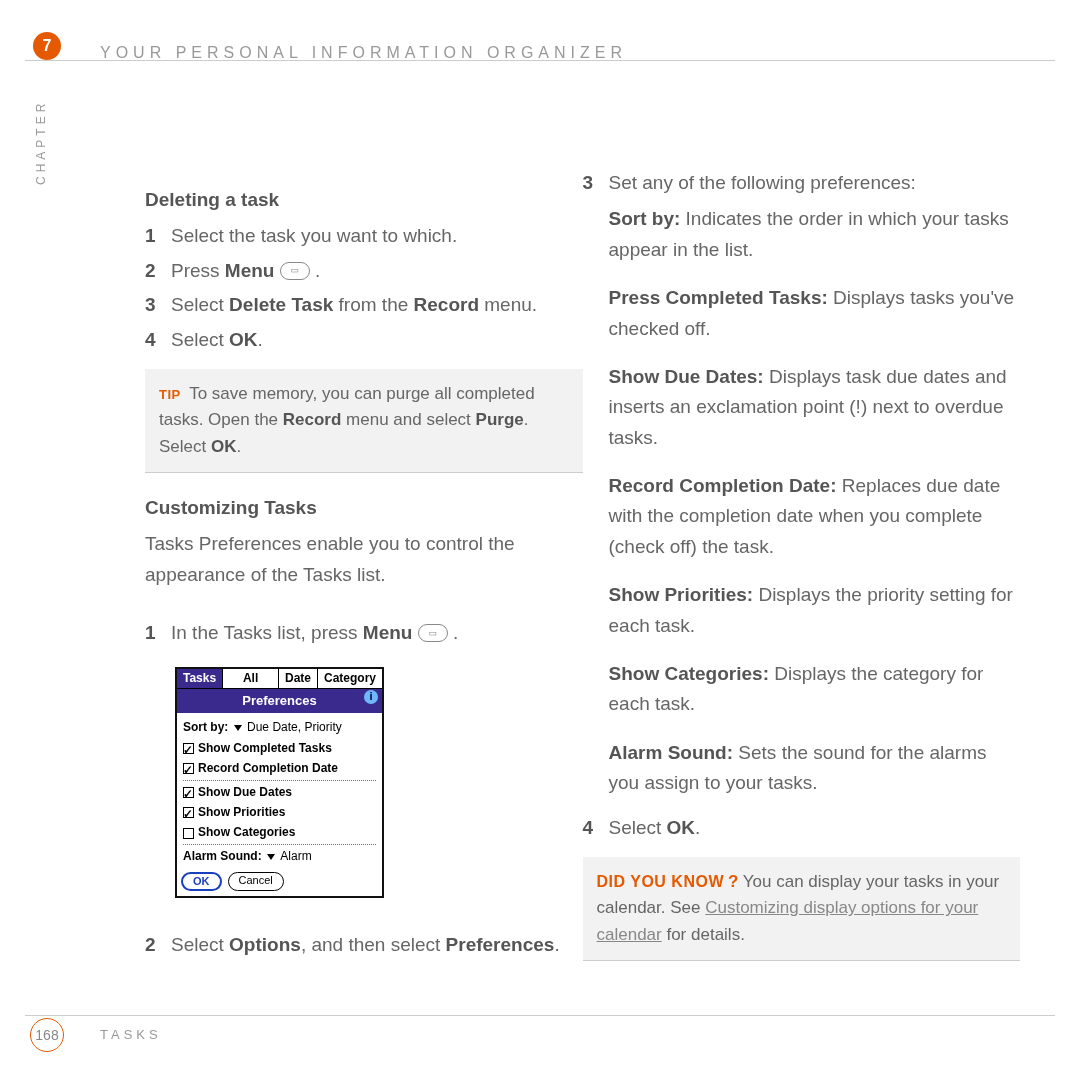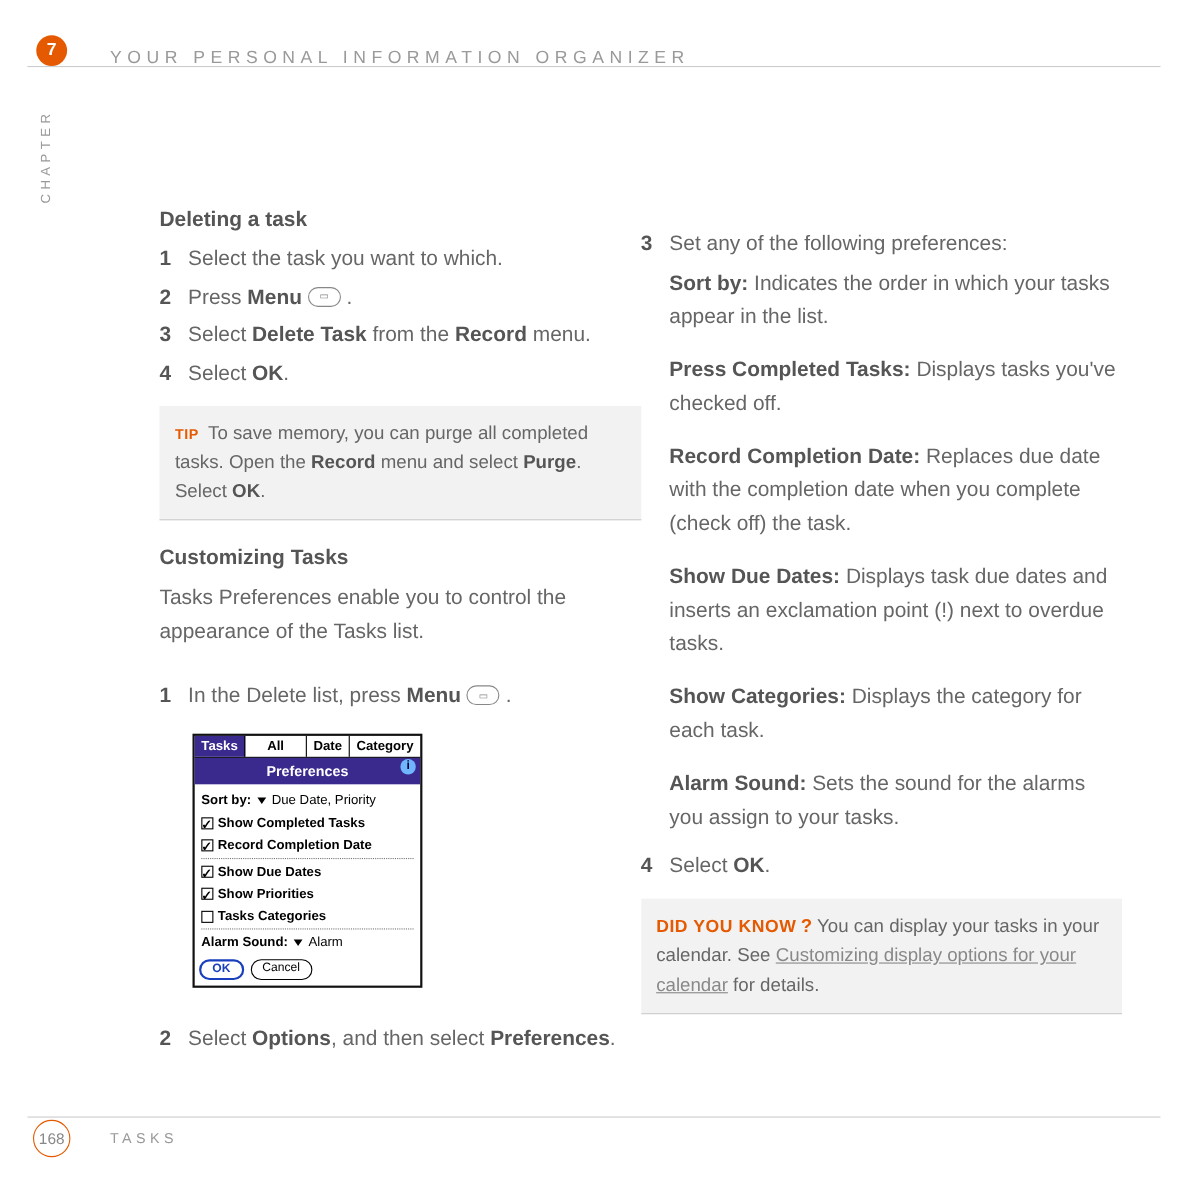--- a/index.html
+++ b/index.html
@@ -210,21 +210,21 @@
       <span class="tip-label">TIP</span>
       <span>To save memory, you can purge all completed tasks. Open the </span><span class="bold">Record</span><span> menu and select </span><span class="bold">Purge</span><span>. Select </span><span class="bold">OK</span><span>.</span>
     </div>
 
     <div class="h2">Customizing Tasks</div>
     <div>Tasks Preferences enable you to control the appearance of the Tasks list.</div>
 
     <div class="prefs-indent">
       <div class="num">1</div>
       <div class="indent-body">
-        <span>In the Delete list, press </span><span class="bold">Menu</span>
+        <span>In the Tasks list, press </span><span class="bold">Menu</span>
         <span class="menu-icon">
             <span>▭</span>
           </span><span> .</span>
       </div>
     </div>
 
     <div class="screenshot">
       <div class="ss-tabs">
         <div class="ss-tab active">Tasks</div>
         <div class="ss-tab" style="flex:1;text-align:center">All</div>
@@ -239,21 +239,21 @@
         <div class="ss-row">
           <span>Sort by:</span>
           <span class="ss-tri"></span>
           <span class="ss-val">Due Date, Priority</span>
         </div>
         <div class="ss-row"><span class="ss-chk checked"></span><span>Show Completed Tasks</span></div>
         <div class="ss-row"><span class="ss-chk checked"></span><span>Record Completion Date</span></div>
         <div class="ss-sep"></div>
         <div class="ss-row"><span class="ss-chk checked"></span><span>Show Due Dates</span></div>
         <div class="ss-row"><span class="ss-chk checked"></span><span>Show Priorities</span></div>
-        <div class="ss-row"><span class="ss-chk"></span><span>Tasks Categories</span></div>
+        <div class="ss-row"><span class="ss-chk"></span><span>Show Categories</span></div>
         <div class="ss-sep"></div>
         <div class="ss-row">
           <span>Alarm Sound:</span>
           <span class="ss-tri"></span>
           <span class="ss-val">Alarm</span>
         </div>
       </div>
       <div class="ss-btns">
         <div class="ss-btn primary">OK</div>
         <div class="ss-btn">Cancel</div>
@@ -270,22 +270,23 @@
 
   <div class="col col-right">
     <div class="num-row">
       <div class="num">3</div>
       <div>Set any of the following preferences:</div>
     </div>
 
     <div style="margin-left:26px">
       <div class="pref-item" style="margin-top:6px"><span class="bold">Sort by:</span><span> Indicates the order in which your tasks appear in the list.</span></div>
       <div class="pref-item"><span class="bold">Press Completed Tasks:</span><span> Displays tasks you've checked off.</span></div>
+      <div class="pref-item"><span classboa="bold" class="bold">Show Due Dates:</span><span> Displays task due dates and inserts an exclamation point (!) next to overdue tasks.</span></div>
       <div class="pref-item"><span class="bold">Record Completion Date:</span><span> Replaces due date with the completion date when you complete (check off) the task.</span></div>
-      <div class="pref-item"><span classboa="bold" class="bold">Show Due Dates:</span><span> Displays task due dates and inserts an exclamation point (!) next to overdue tasks.</span></div>
+      <div class="pref-item"><span class="bold">Show Priorities:</span><span> Displays the priority setting for each task.</span></div>
       <div class="pref-item"><span class="bold">Show Categories:</span><span> Displays the category for each task.</span></div>
       <div class="pref-item"><span class="bold">Alarm Sound:</span><span> Sets the sound for the alarms you assign to your tasks.</span></div>
     </div>
 
     <div class="num-row" style="margin-top:14px">
       <div class="num">4</div>
       <div>
         <span>Select </span><span class="bold">OK</span><span>.</span>
       </div>
     </div>

